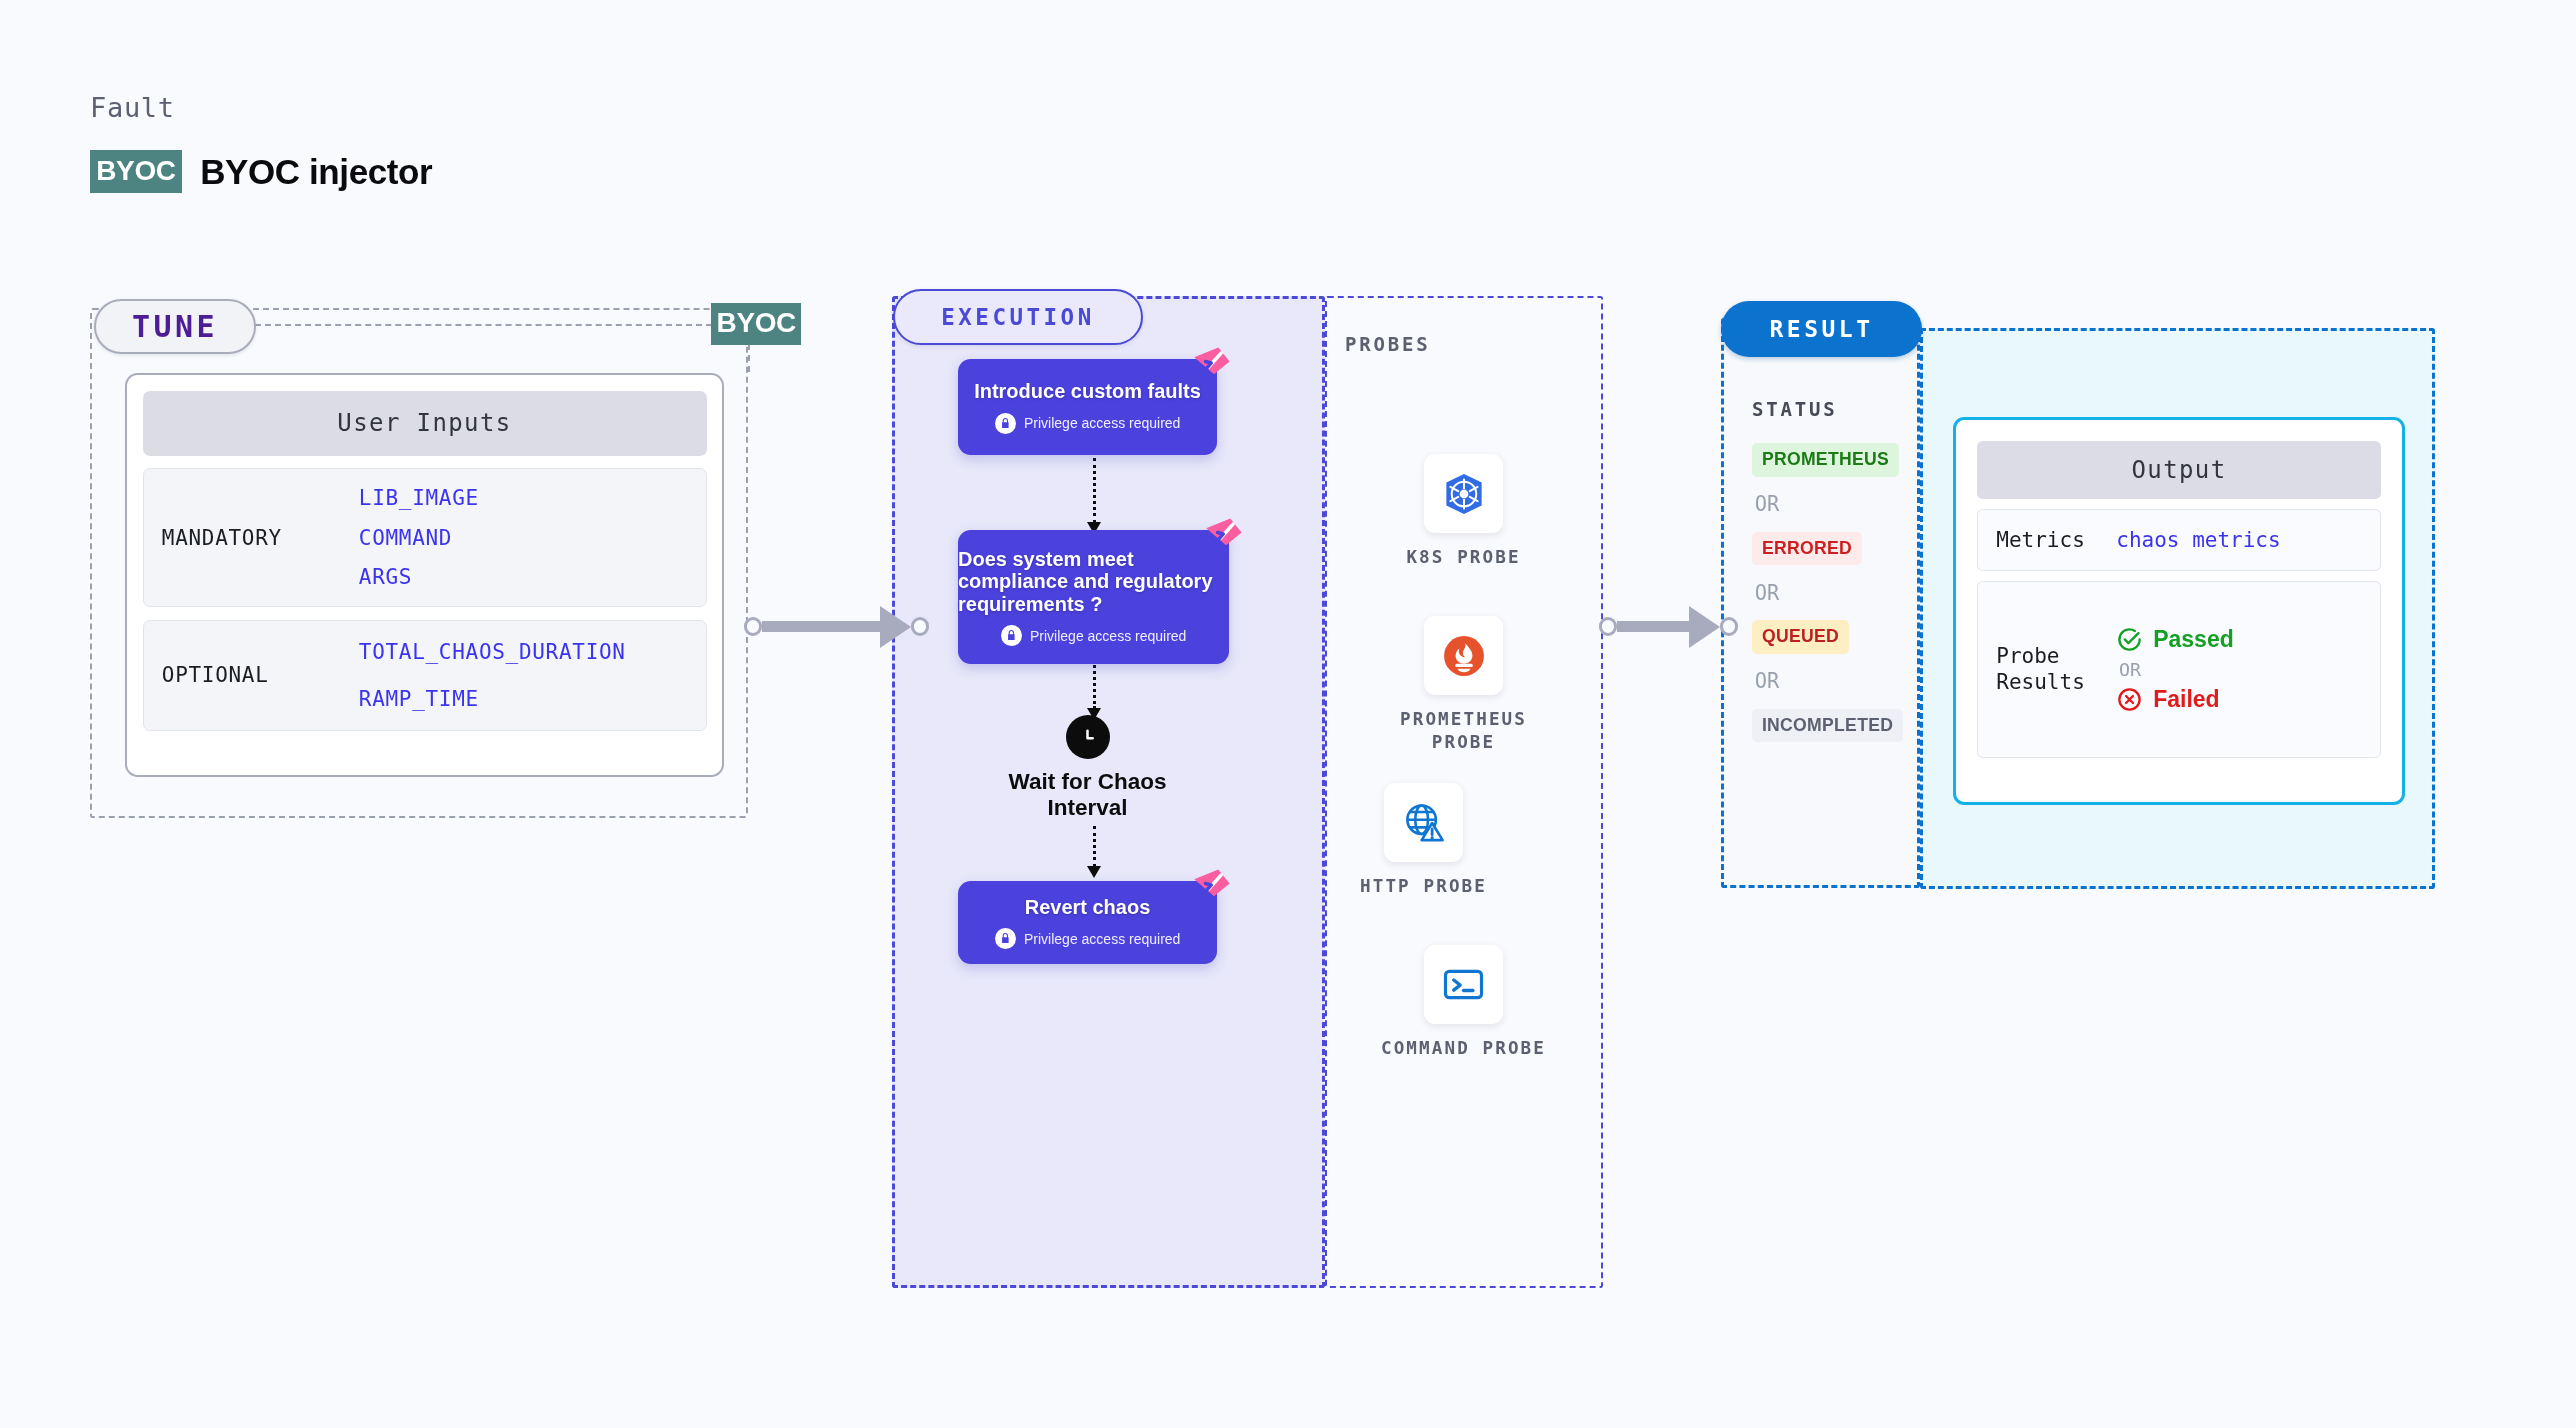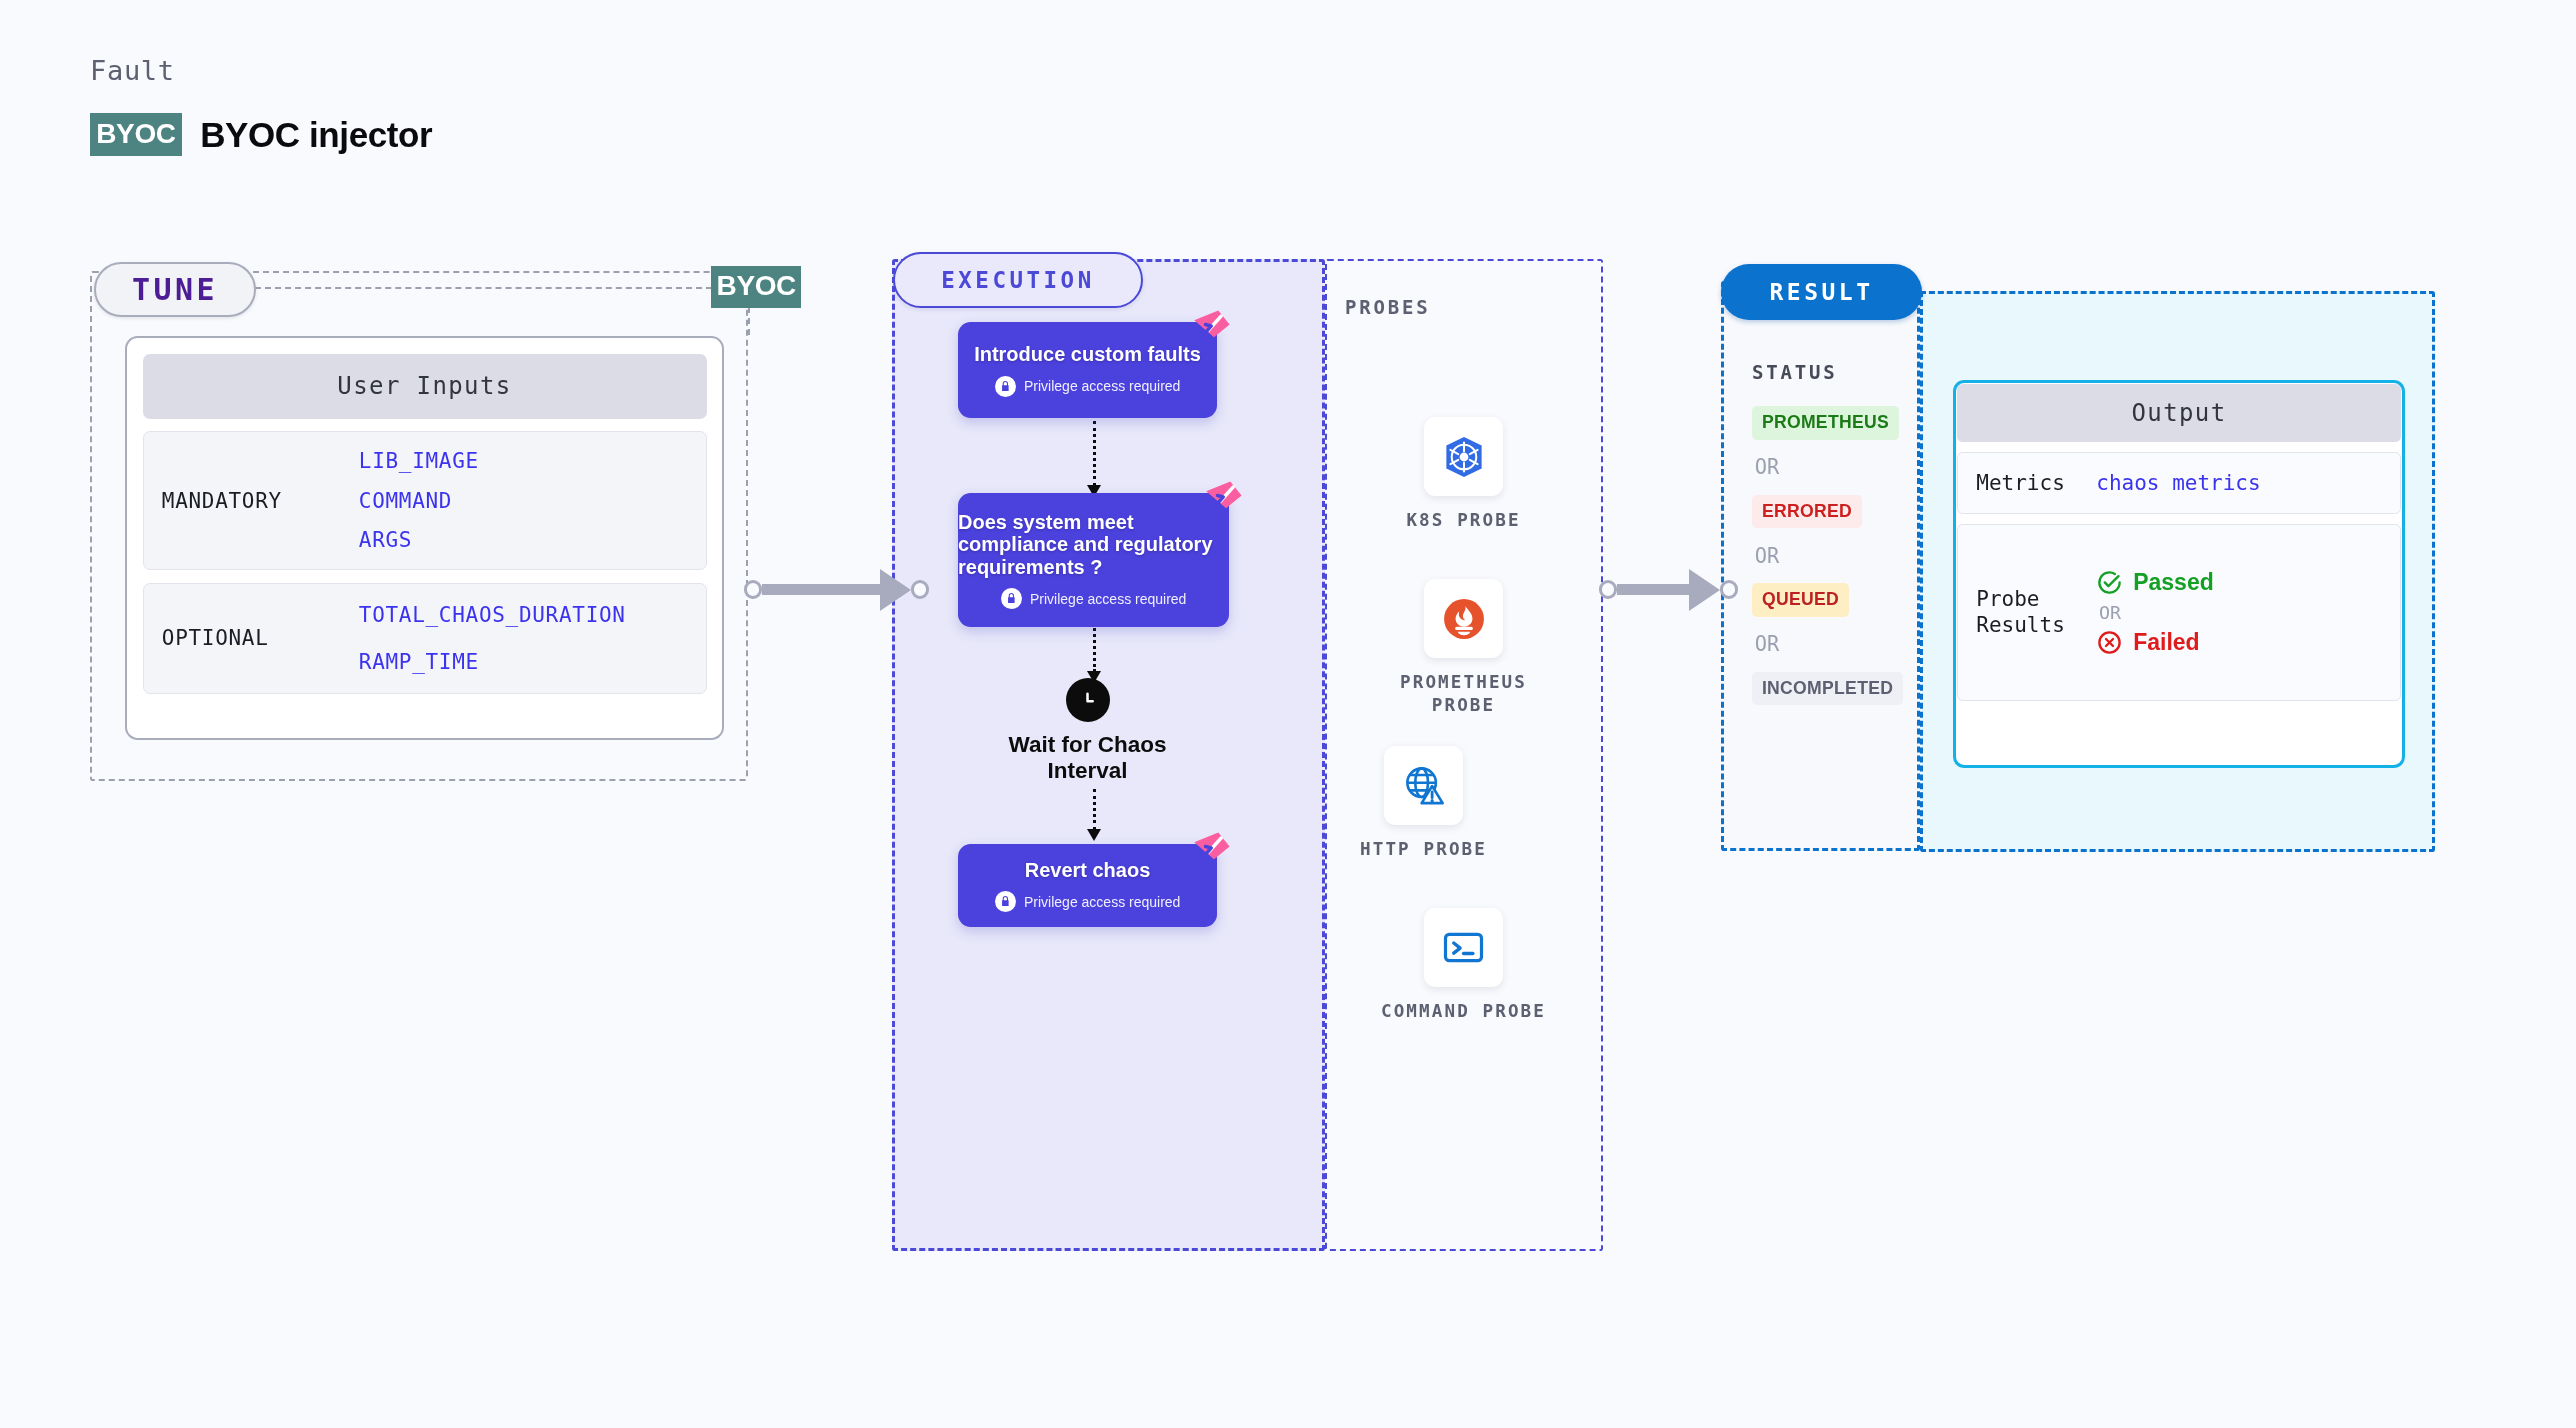--- a/index.html
+++ b/index.html
@@ -2,21 +2,21 @@
 <html style="font-size:11.3px"><head>
 <meta charset="utf-8">
 <style>
   * { box-sizing: border-box; margin: 0; padding: 0; }
   html, body {
     width: 2576px; height: 1428px;
     background: #f9fafd;
     font-family: "Liberation Sans", sans-serif;
     overflow: hidden;
   }
-  .stage { position: relative; width: 2576px; height: 1038px; }
+  .stage { position: relative; width: 2576px; height: 1038px; margin-top: 37px; }
 
   
   .hdr-fault {
     position: absolute; left: 90px; top: 55px;
     font-family: "DejaVu Sans Mono", monospace;
     font-size: 27px; color: #5c6070; letter-spacing: 0.7px;
   }
   .hdr-row { position: absolute; left: 90px; top: 113px; display: flex; align-items: center; gap: 18.3px; }
   .byoc-chip {
     background: #4d8380; color: #ffffff;
@@ -230,21 +230,21 @@
   .badge-incomplete{ background: #eef0f6; color: #5c6070; }
   .or-sep {
     font-family: "DejaVu Sans Mono", monospace;
     font-size: 20.4px; color: #9aa0ae; margin: 15.5px 0 15.5px 2.8px;
   }
 
   
   .out-card {
     position: absolute; left: 1953px; top: 380px; width: 452px; height: 388px;
     background: #ffffff; border: 3.5px solid #14b1e8; border-radius: 11.3px;
-    padding: 1px; display: flex; flex-direction: column; gap: 9.9px;
+    padding: 21px; display: flex; flex-direction: column; gap: 9.9px;
   }
   .out-head {
     height: 58px; background: #dcdce7; border-radius: 5.6px;
     display: flex; align-items: center; justify-content: center;
     font-family: "DejaVu Sans Mono", monospace;
     font-size: 24px; color: #32353f; letter-spacing: 1.4px;
   }
   .out-row {
     background: #fafbfe; border: 1.4px solid #e2e4ec; border-radius: 5.6px;
     display: flex; align-items: center; padding-left: 18.3px;

